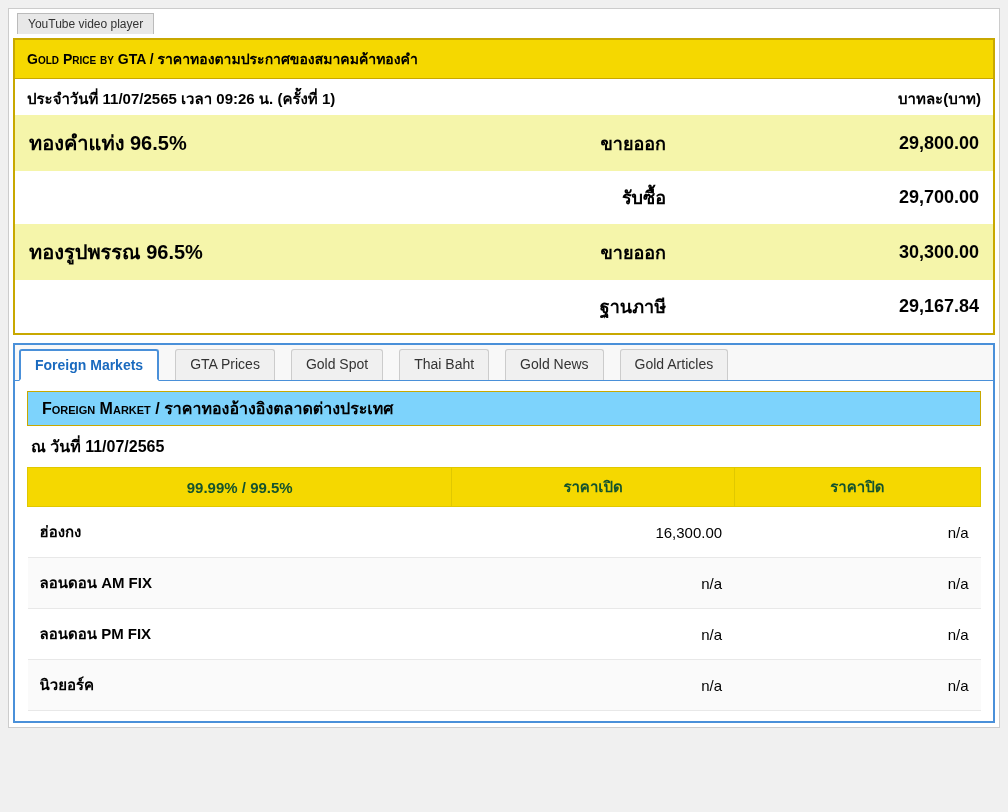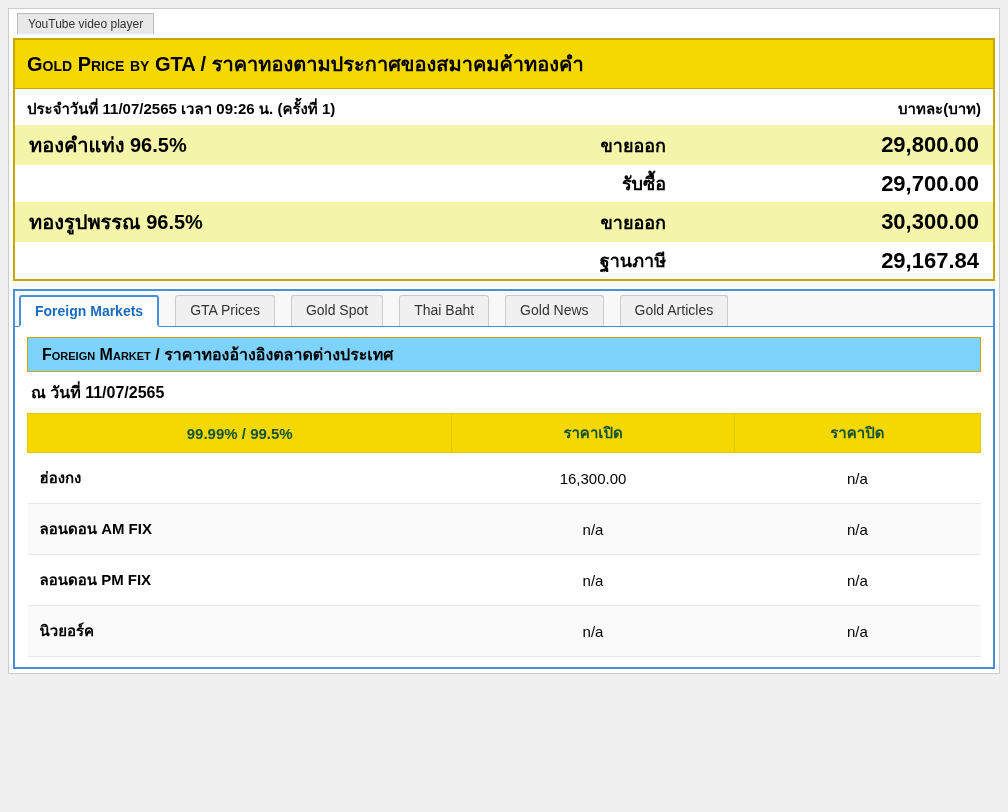--- a/index.html
+++ b/index.html
@@ -34,21 +34,21 @@
     
     .gold-price-section {
       border: 2px solid #c8a800;
       margin: 4px;
       background: #fff;
     }
 
     .gold-price-header {
       background: #f5d800;
       padding: 8px 12px;
-      font-size: 20px;
+      font-size: 14px;
       font-weight: bold;
       color: #000;
       font-variant: small-caps;
       border-bottom: 1px solid #c8a800;
     }
 
     .gold-price-date-row {
       display: flex;
       justify-content: space-between;
       align-items: center;
@@ -57,21 +57,21 @@
       font-weight: bold;
       color: #000;
     }
 
     .gold-price-table {
       width: 100%;
       border-collapse: collapse;
     }
 
     .gold-price-table td {
-      padding: 4px 14px;
+      padding: 12px 14px;
       font-size: 16px;
       border: none;
       margin-top: 24px;
     }
 
     .gold-price-table .row-gold {
       background: #f5f5aa;
     }
     .gold-price-table .row-white {
       background: #fff;
@@ -87,21 +87,21 @@
     .gold-price-table .col-action {
       text-align: right;
       font-size: 18px;
       font-weight: bold;
       color: #000;
       width: 30%;
     }
 
     .gold-price-table .col-price {
       text-align: right;
-      font-size: 22px;
+      font-size: 18px;
       font-weight: bold;
       color: #000;
       width: 32%;
     }
 
     
     .tabs-section {
       border: 2px solid #4a90d9;
       margin: 8px 4px 4px 4px;
       background: #fff;
@@ -184,21 +184,21 @@
       padding: 13px 12px;
       border-bottom: 1px solid #e8e8e8;
       color: #000;
     }
 
     .foreign-table tbody tr td:first-child {
       font-weight: bold;
     }
 
     .foreign-table tbody tr td:not(:first-child) {
-      text-align: center;
+      text-align: right;
     }
 
     .foreign-table tbody tr:nth-child(odd) {
       background: #fff;
     }
 
     .foreign-table tbody tr:nth-child(even) {
       background: #fafafa;
     }
   </style>

